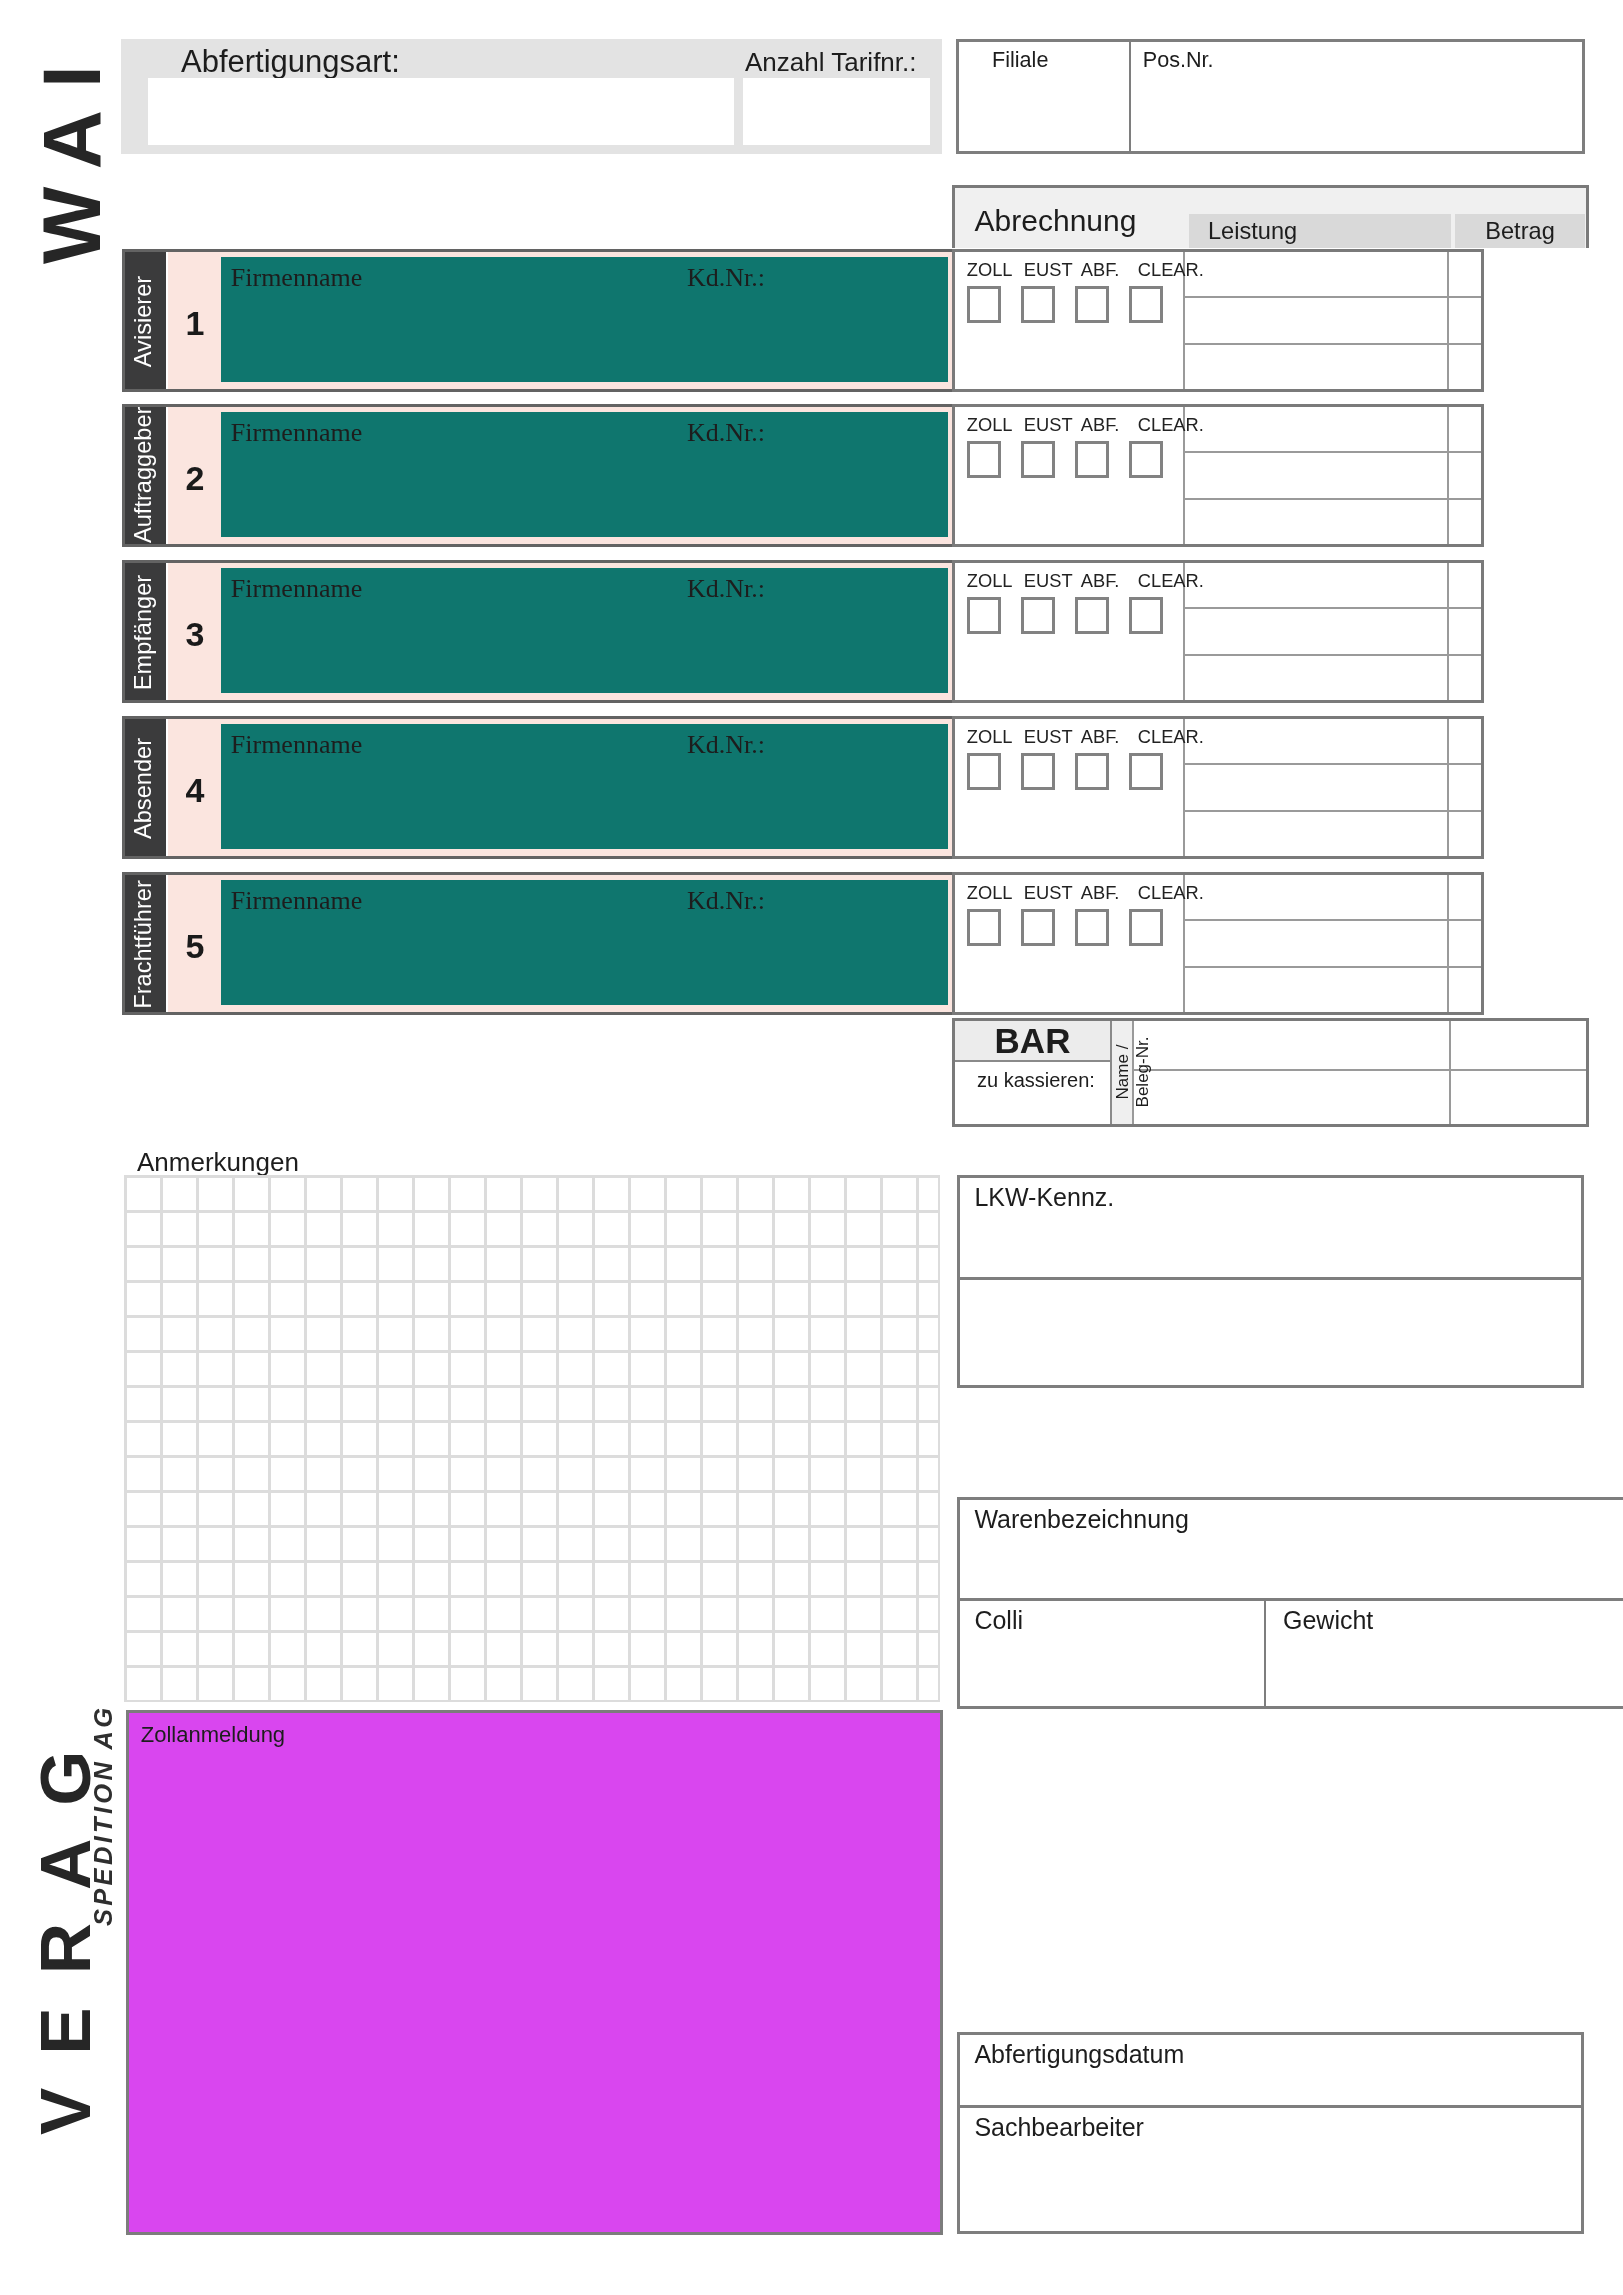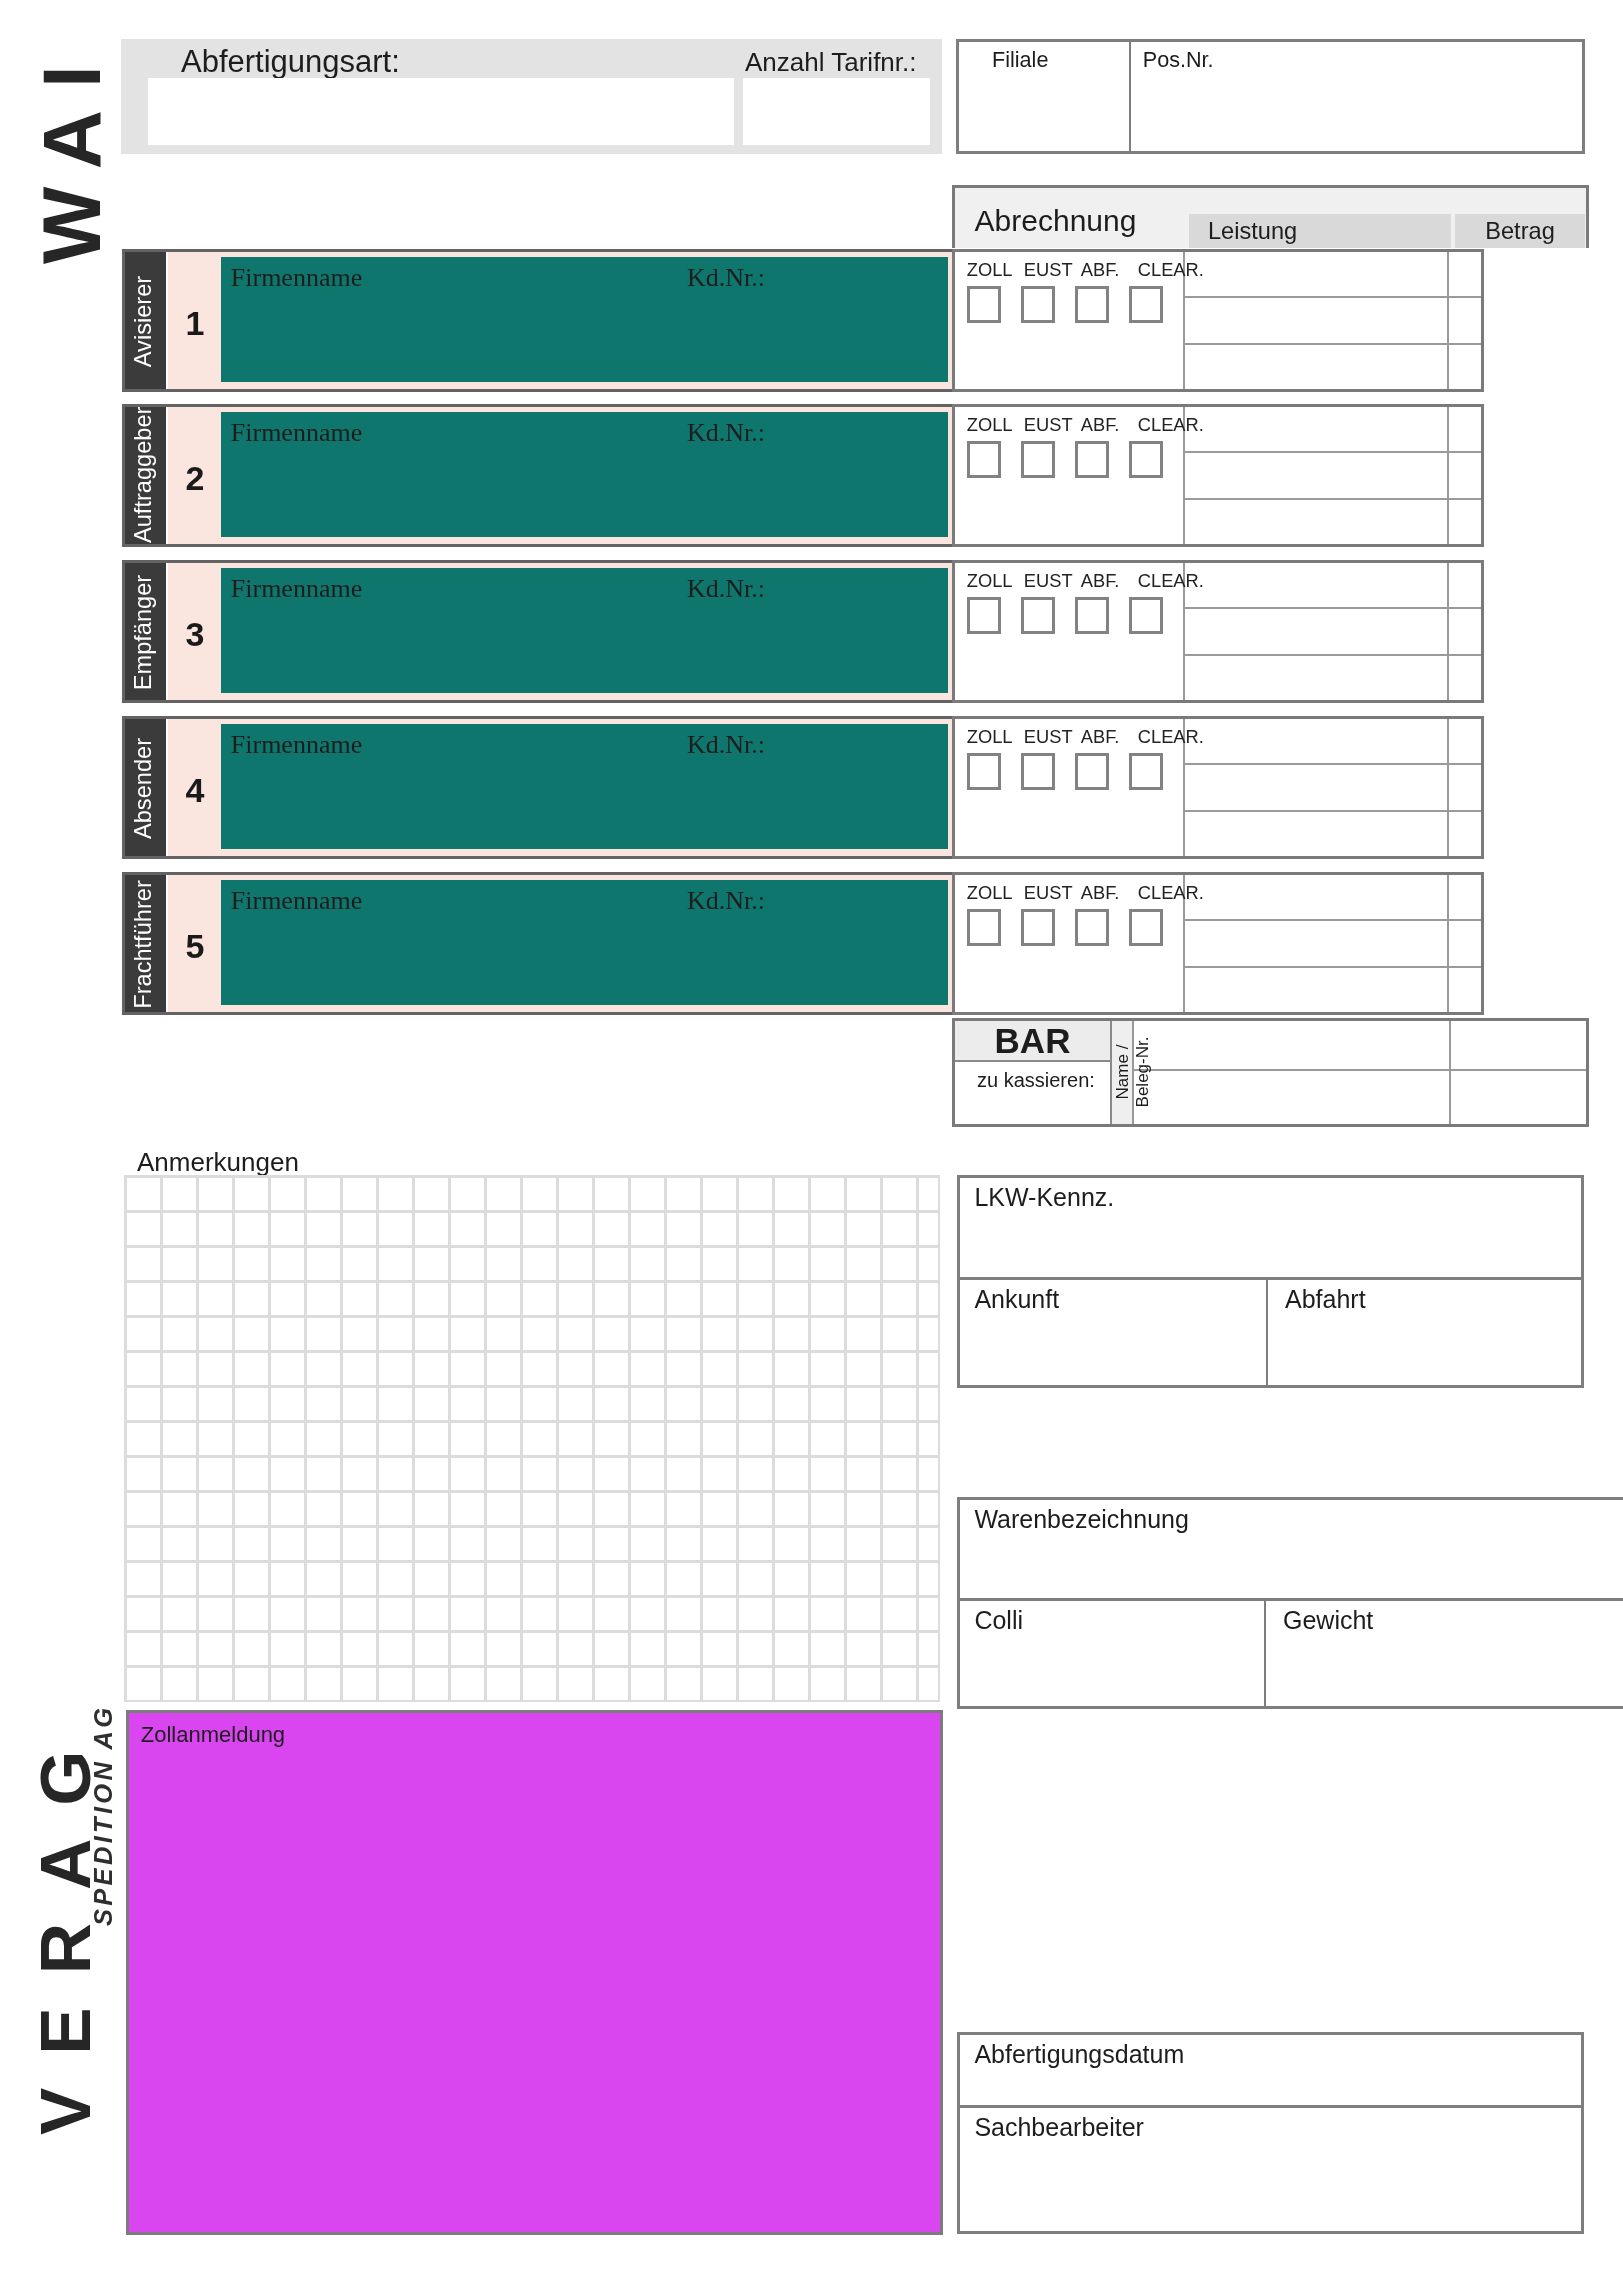--- a/index.html
+++ b/index.html
@@ -348,28 +348,20 @@
     </div>
   </div>
 
   <div class="abs lbl" style="left:137px;top:1147px;font-size:26px;">Anmerkungen</div>
   <div class="abs grid-box"></div>
 
   <div class="abs two-part" style="left:957px;top:1175px;width:627px;height:213px;justify-content:space-between;">
     <div class="tp-top" style="height:102px;">
       <span class="lbl">LKW-Kennz.</span>
     </div>
-    <div class="tp-bottom">
-      <div class="tp-bl" style="width:308px;">
-        <span class="lbl">Ankunft</span>
-      </div>
-      <div class="tp-br">
-        <span class="lbl">Abfahrt</span>
-      </div>
-    </div>
   </div>
 
   <div class="abs two-part" style="left:957px;top:1497px;width:699px;height:212px;">
     <div class="tp-top" style="height:101px;">
       <span class="lbl">Warenbezeichnung</span>
     </div>
     <div class="tp-bottom">
       <div class="tp-bl" style="width:306px;">
         <span class="lbl">Colli</span>
       </div>

